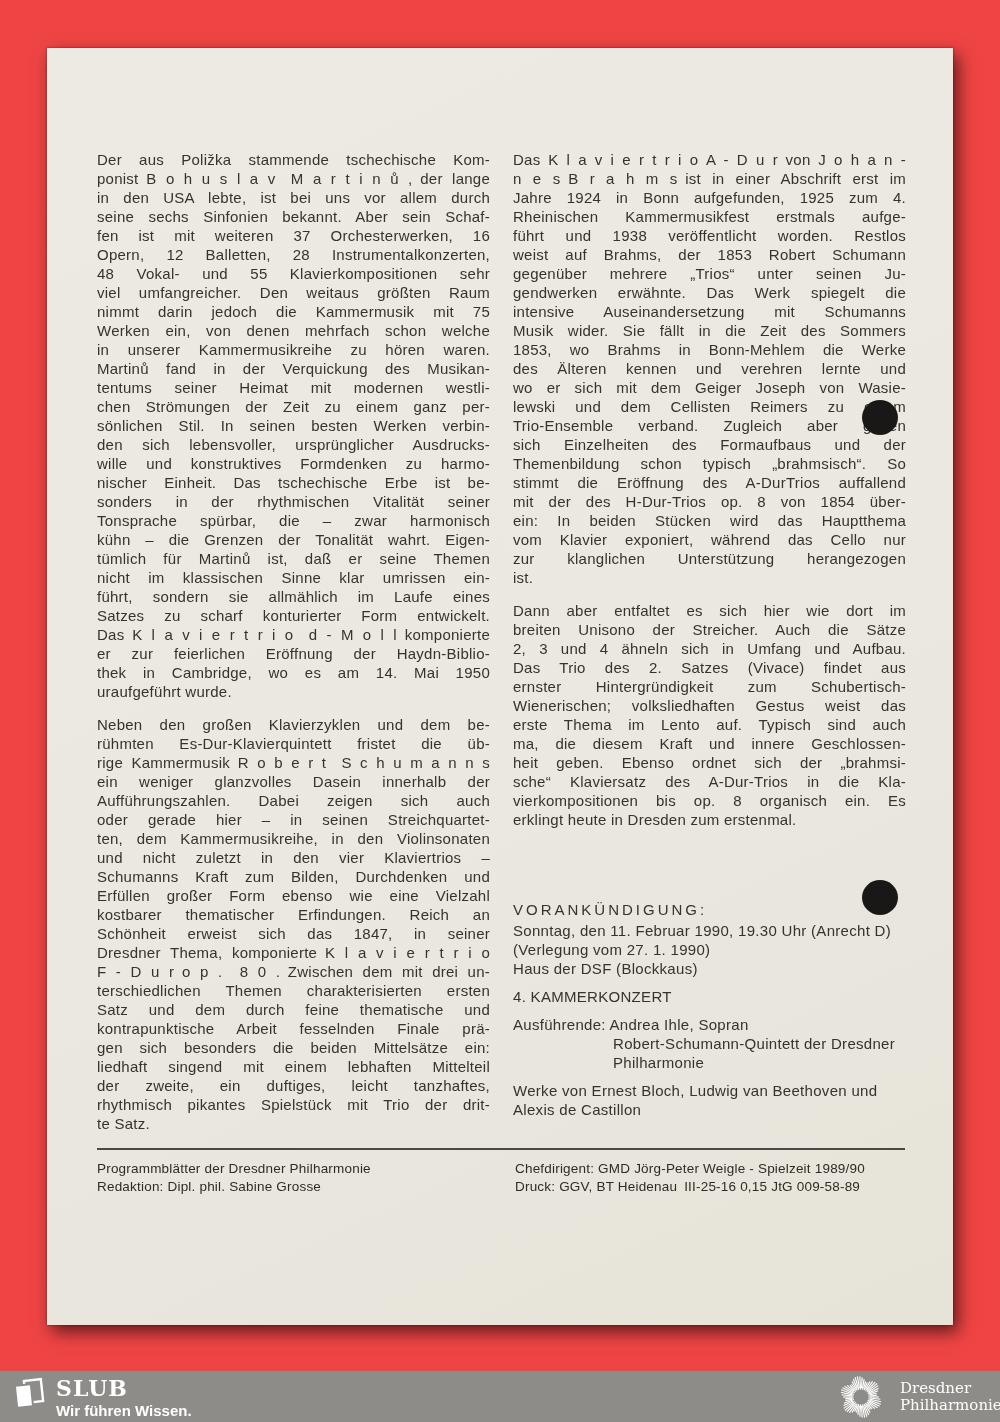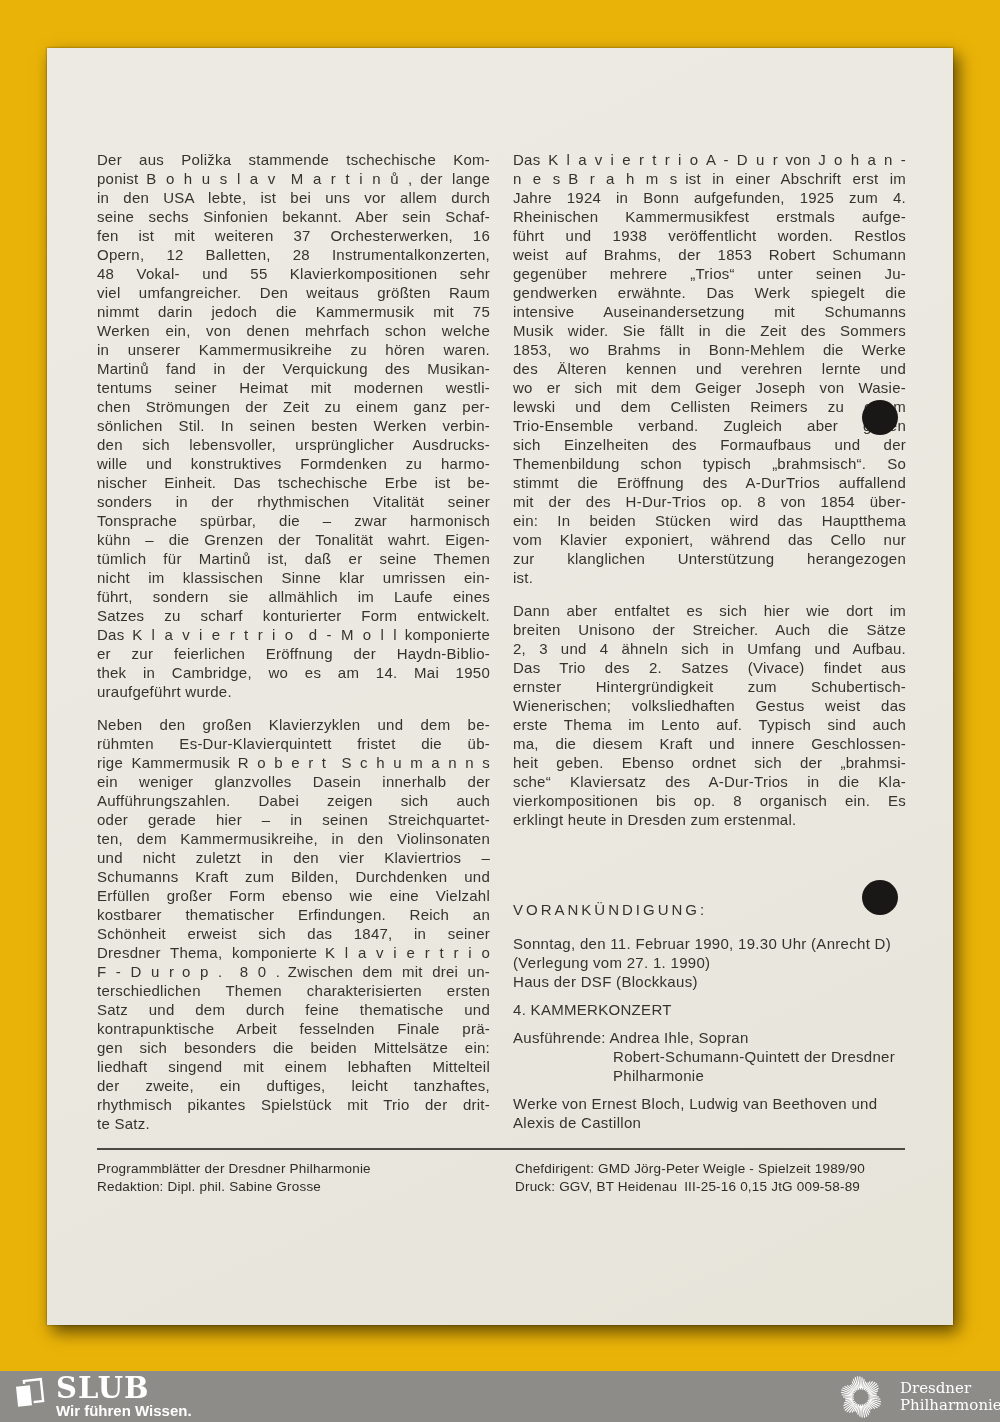--- a/index.html
+++ b/index.html
@@ -1,20 +1,20 @@
 <!DOCTYPE html>
 <html><head>
 <meta charset="utf-8">
 <style>
   html, body { margin: 0; padding: 0; background: #1f1e1c; }
   .stage {
     position: relative;
     width: 1000px;
     height: 1422px;
-    background: #eab308;
+    background: #ef4444;
     overflow: hidden;
     font-family: "Liberation Sans", sans-serif;
   }
   .paper {
     position: absolute;
     left: 47px; top: 48px;
     width: 906px; height: 1277px;
     background: linear-gradient(155deg, #edeae3 0%, #ebe8e0 55%, #e6e3d9 100%);
     box-shadow: 5px 7px 16px rgba(0,0,0,0.6), 0 0 2px rgba(0,0,0,0.45);
   }
@@ -39,21 +39,21 @@
   .line.ind { padding-left: 100px; }
   .announcement {
     position: absolute;
     left: 466px; top: 853px;
     width: 400px;
     color: #36332d;
     font-size: 15px;
   }
   .ann-heading {
     letter-spacing: 3px;
-    margin-bottom: 16px;
+    margin-bottom: 3px;
   }
   .ann-group { margin-bottom: 9px; }
   .ann-group .line {
     line-height: 19px;
     text-align: left;
     text-align-last: left;
     letter-spacing: 0.3px;
   }
   .rule {
     position: absolute;
@@ -90,21 +90,21 @@
     position: absolute;
     left: 12px; top: 2px;
     display: flex;
     cursor: pointer;
   }
   .book { width: 38px; height: 36px; margin-top: 4px; }
   .slub-text { margin-left: 6px; color: #fff; }
   .slub-title {
     font-family: "DejaVu Serif", serif;
     font-weight: bold;
-    font-size: 29px;
+    font-size: 22px;
     line-height: 30px;
     letter-spacing: 1px;
   }
   .slub-tagline {
     font-family: "Liberation Sans", sans-serif;
     font-weight: bold;
     font-size: 15px;
     line-height: 15px;
   }
   .phil {

